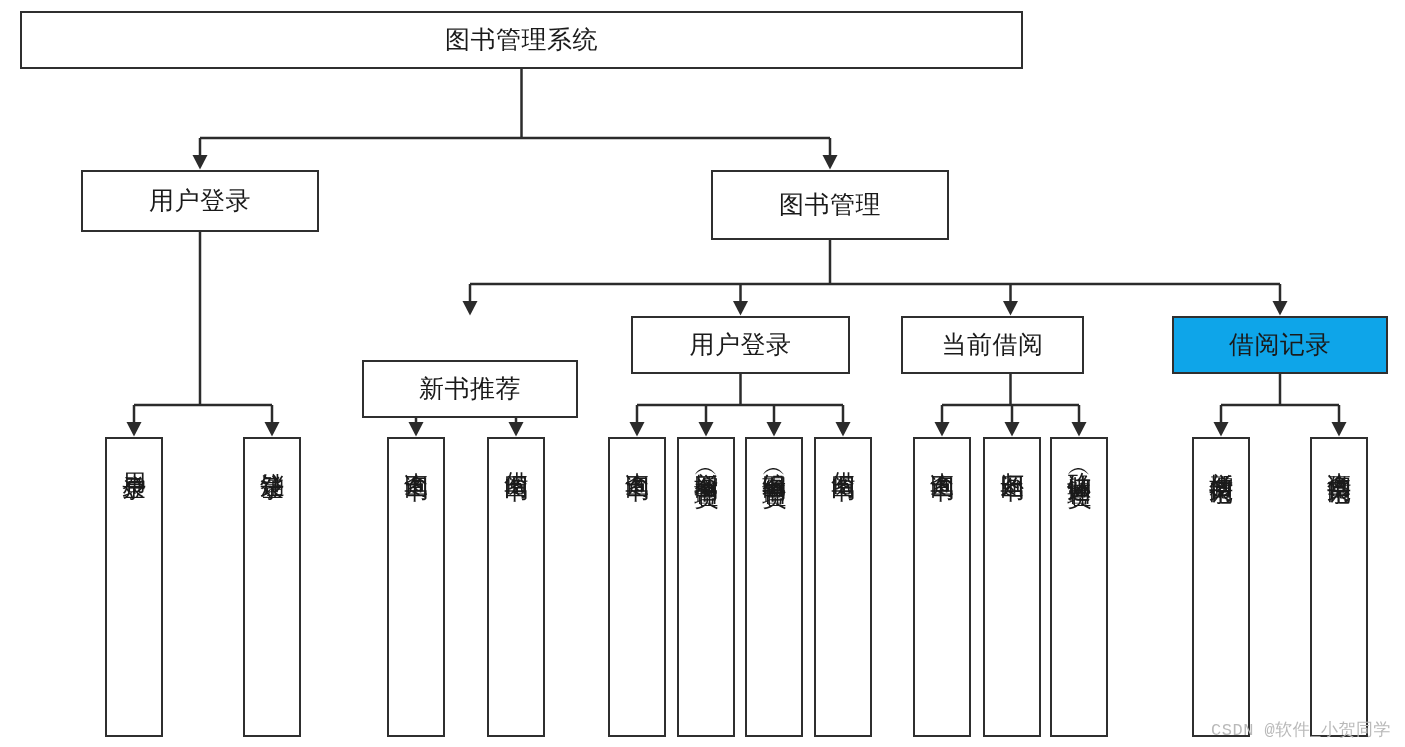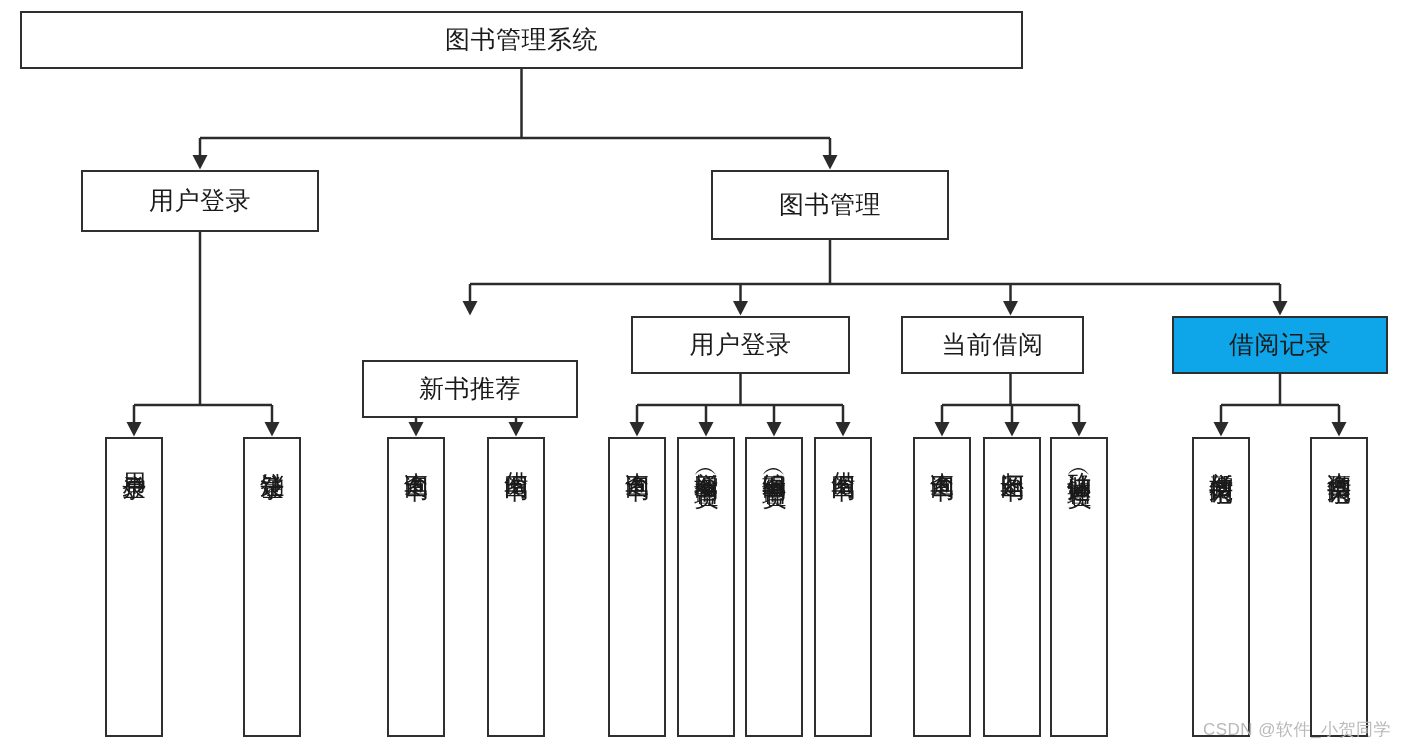--- a/index.html
+++ b/index.html
@@ -57,21 +57,21 @@
     white-space: nowrap;
   }
   #watermark {
     position: absolute;
     right: 14px;
     bottom: 6px;
     font-size: 17px;
     color: #b9b9b9;
     letter-spacing: 0.5px;
     white-space: nowrap;
-    font-family: Liberation Sans, sans-serif;
+    font-family: Liberation Mono, monospace;
   }
 </style>
 </head>
 <body>
 
 <div id="canvas">
   <svg id="edges" viewBox="0 0 1405 747">
       <path d="M521.5 69 L521.5 138" stroke="#2b2b2b" stroke-width="2.5" fill="none"></path>
       <path d="M200 138 L830 138" stroke="#2b2b2b" stroke-width="2.5" fill="none"></path>
       <path d="M200 138 L200 157" stroke="#2b2b2b" stroke-width="2.5" fill="none"></path>

